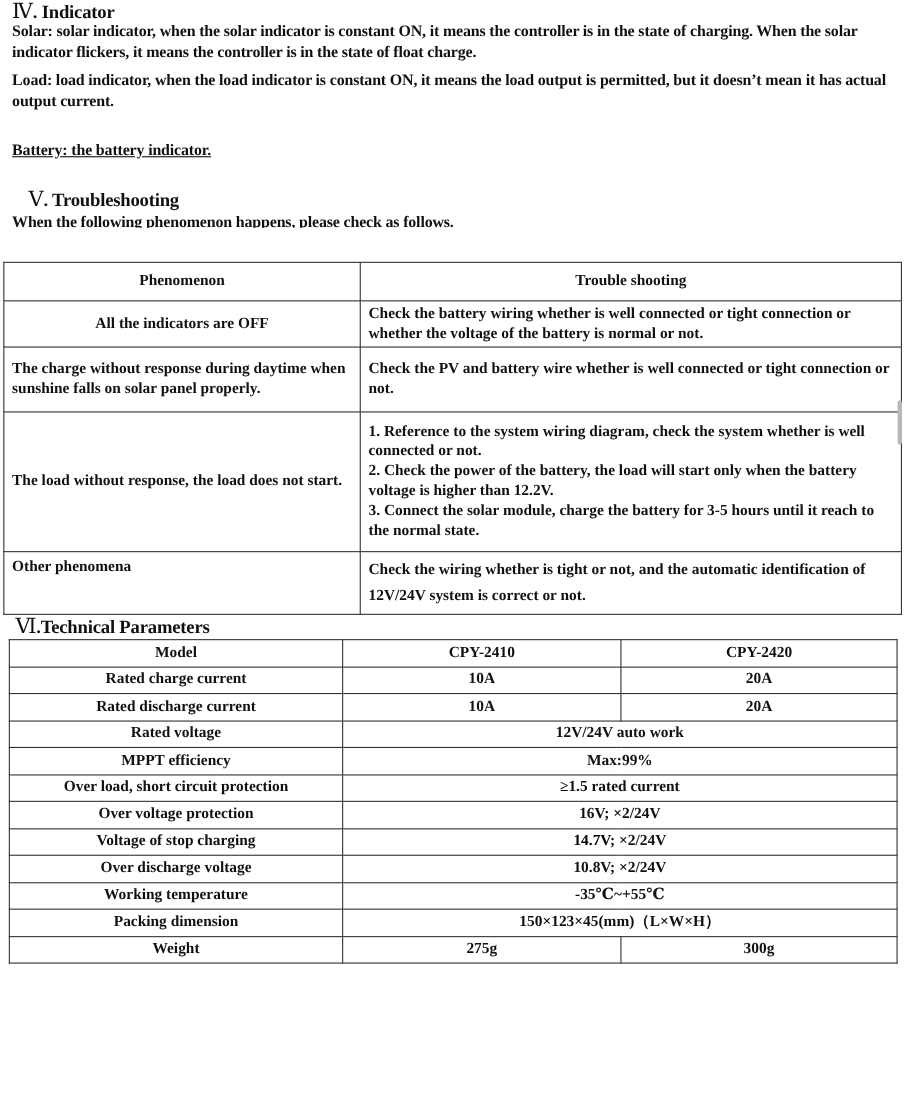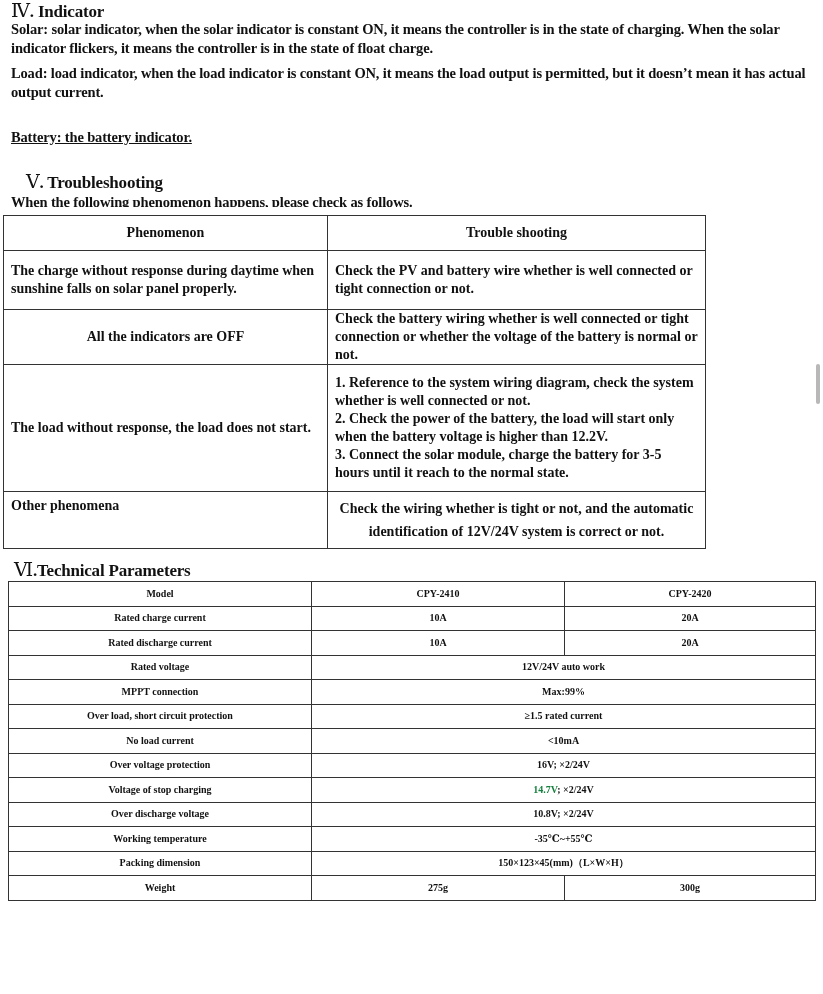--- a/index.html
+++ b/index.html
@@ -12,69 +12,69 @@
   .heading { font-size:17px; font-weight:bold; letter-spacing:-0.2px; }
   .para { font-size:14.5px; line-height:19px; left:11px; width:805px; letter-spacing:-0.15px; }
   .roman { font-size:19px; font-weight:normal; }
 
   table { border-collapse:collapse; position:absolute; }
   td, th { border:1.5px solid #333; font-size:14px; line-height:18px; padding:0 7px; }
   .ts th { font-weight:bold; height:34px; text-align:center; }
   .ts td { vertical-align:middle; }
   .ts td.center { text-align:center; }
 
-  .tp td { height:23.5px; padding:0 4px; text-align:center; font-size:10px; line-height:18px; }
-  .red { color:#15803d; }
+  .tp td { height:23.5px; padding:0 4px; text-align:center; font-size:14px; line-height:18px; }
+  .red { color:#000000; }
 
   .scroll-nub { position:absolute; left:816px; width:4px; height:40px; background:#b8b8b8; border-radius:2px; }
 </style>
 </head>
 <body>
 
 <div class="abs heading" style="left:11px; top:-1px;">
   <span class="roman">Ⅳ</span><span>. Indicator</span>
 </div>
 <div class="abs para" style="top:20px;">Solar: solar indicator, when the solar indicator is constant ON, it means the controller is in the state of charging. When the solar indicator flickers, it means the controller is in the state of float charge.</div>
 <div class="abs para" style="top:64px;">Load: load indicator, when the load indicator is constant ON, it means the load output is permitted, but it doesn’t mean it has actual output current.</div>
 <div class="abs para" style="top:128px;text-decoration:underline;">Battery: the battery indicator.</div>
 
 <div class="abs heading" style="left:26px; top:170px;">
   <span class="roman">Ⅴ</span><span>. Troubleshooting</span>
 </div>
 <div class="abs para" style="top:193px; height:14px; overflow:hidden;">When the following phenomenon happens, please check as follows.</div>
 
-<table class="ts" style="left:3px; top:215px; width:703px;">
+<table class="ts" style="left:3px; top:238px; width:817px;">
   <colgroup>
       <col style="width:324px">
       <col>
     </colgroup>
   <tbody>
       <tr>
     <th>Phenomenon</th>
     <th>Trouble shooting</th>
   </tr>
+  <tr style="height:42px;">
+    <td class="center">All the indicators are OFF</td>
+    <td>Check the battery wiring whether is well connected or tight connection or whether the voltage of the battery is normal or not.</td>
+  </tr>
   <tr style="height:59px;">
     <td style="padding-left:7px;">The charge without response during daytime when sunshine falls on solar panel properly.</td>
     <td>Check the PV and battery wire whether is well connected or tight connection or not.</td>
-  </tr>
-  <tr style="height:42px;">
-    <td class="center">All the indicators are OFF</td>
-    <td>Check the battery wiring whether is well connected or tight connection or whether the voltage of the battery is normal or not.</td>
   </tr>
   <tr style="height:127px;">
     <td>The load without response, the load does not start.</td>
     <td>
       <div>1. Reference to the system wiring diagram, check the system whether is well connected or not.</div>
       <div>2. Check the power of the battery, the load will start only when the battery voltage is higher than 12.2V.</div>
       <div>3. Connect the solar module, charge the battery for 3-5 hours until it reach to the normal state.</div>
     </td>
   </tr>
   <tr style="height:57px;">
     <td style="vertical-align:top; padding-top:5px;">Other phenomena</td>
-    <td style="line-height:23px;text-align:center;">Check the wiring whether is tight or not, and the automatic identification of 12V/24V system is correct or not.</td>
+    <td style="line-height:23px;">Check the wiring whether is tight or not, and the automatic identification of 12V/24V system is correct or not.</td>
   </tr>
 </tbody>
   </table>
 <div class="scroll-nub" style="top:364px;"></div>
 
 <div class="abs heading" style="left:14px; top:558px;">
   <span class="roman">Ⅵ</span><span>.Technical Parameters</span>
 </div>
 
 <table class="tp" style="left:8px; top:581px; width:808px;">
@@ -97,30 +97,26 @@
   <tr>
     <td>Rated discharge current</td>
     <td>10A</td>
     <td>20A</td>
   </tr>
   <tr>
     <td>Rated voltage</td>
     <td colspan="2">12V/24V auto work</td>
   </tr>
   <tr>
-    <td>MPPT connection</td>
+    <td>MPPT efficiency</td>
     <td colspan="2">Max:99%</td>
   </tr>
   <tr>
     <td>Over load, short circuit protection</td>
     <td colspan="2">≥1.5 rated current</td>
-  </tr>
-  <tr>
-    <td>No load current</td>
-    <td colspan="2">&lt;10mA</td>
   </tr>
   <tr>
     <td>Over voltage protection</td>
     <td colspan="2">16V; ×2/24V</td>
   </tr>
   <tr>
     <td>Voltage of stop charging</td>
     <td colspan="2"><span class="red">14.7V</span><span>; ×2/24V</span></td>
   </tr>
   <tr>

